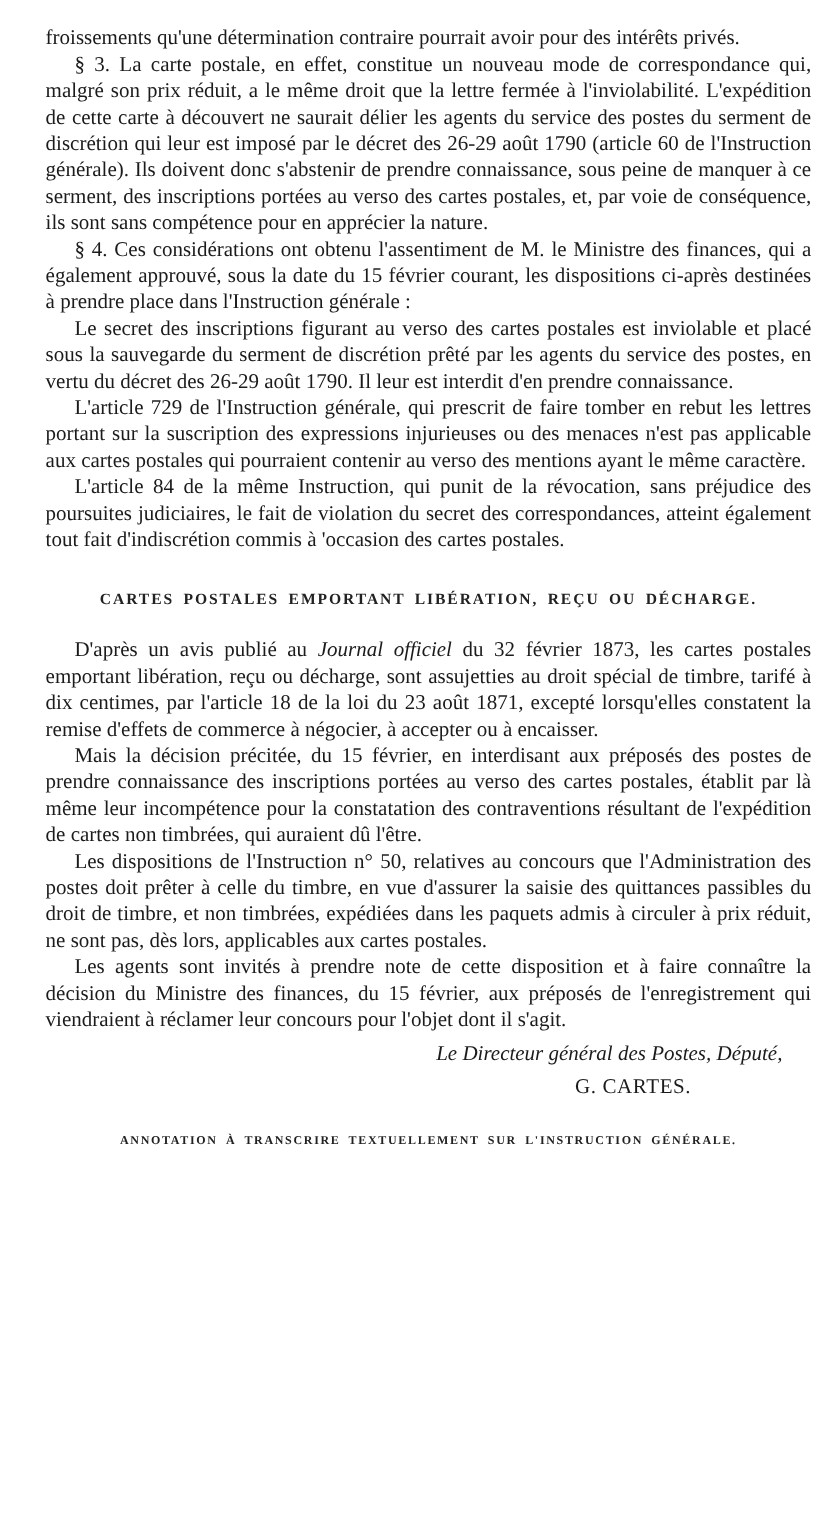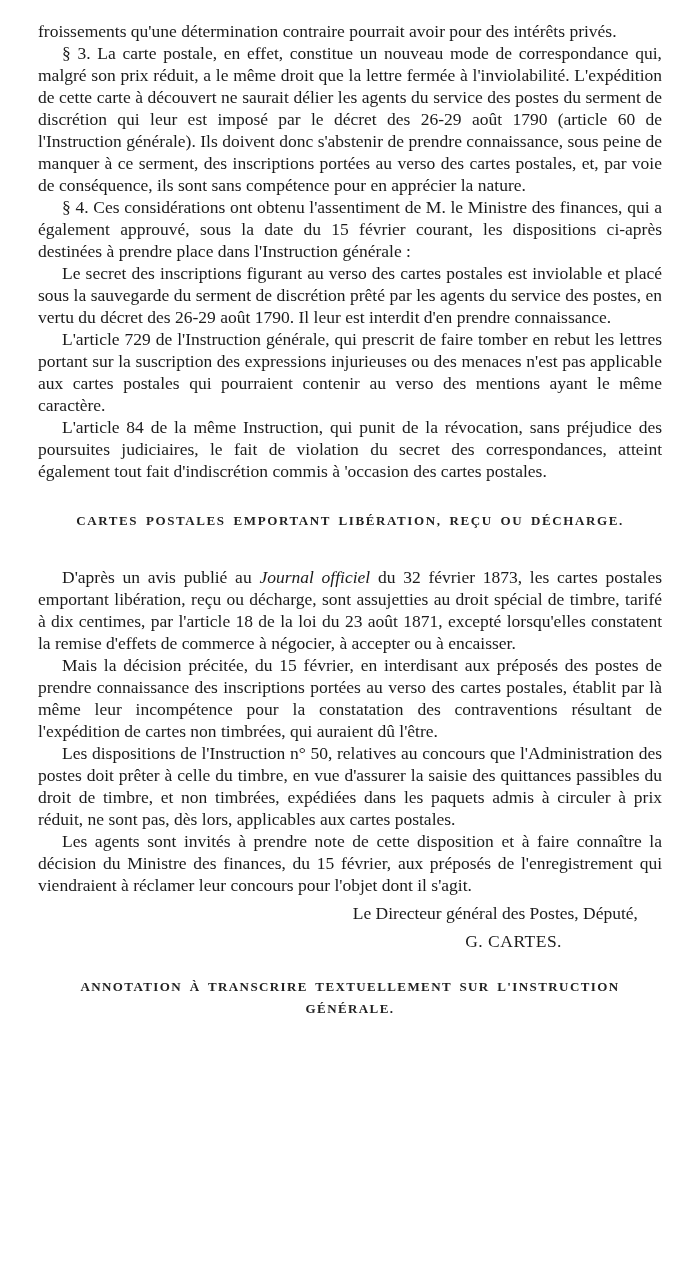--- a/index.html
+++ b/index.html
@@ -7,21 +7,21 @@
     padding: 0;
     width: 696px;
     height: 1282px;
     overflow: hidden;
     background: #ffffff;
   }
   .page {
     box-sizing: border-box;
     width: 696px;
     height: 1282px;
-    padding: 20px 34px 14px 38px;
+    padding: 20px 20px 14px 38px;
     font-family: "Liberation Serif", "DejaVu Serif", serif;
     font-size: 17.5px;
     line-height: 22px;
     color: #1b1b1b;
     text-align: justify;
   }
   p {
     margin: 0;
     text-indent: 24px;
   }
@@ -29,37 +29,38 @@
     text-indent: 0;
   }
   .heading {
     text-align: center;
     text-indent: 0;
     font-size: 13px;
     letter-spacing: 1.6px;
     word-spacing: 3px;
     font-weight: 600;
     margin-top: 28px;
-    margin-bottom: 34px;
+    margin-bottom: 20px;
     color: #222;
   }
   .heading-2 {
     text-align: center;
     text-indent: 0;
-    font-size: 13px;
+    font-size: 10px;
     letter-spacing: 1.4px;
     word-spacing: 3px;
     font-weight: 600;
     margin-top: 24px;
     margin-bottom: 12px;
     color: #222;
   }
   .sig-role {
     text-align: right;
     text-indent: 0;
+    font-style: italic;
     padding-right: 24px;
     margin-top: 6px;
   }
   .sig-name {
     text-align: right;
     text-indent: 0;
     padding-right: 100px;
     margin-top: 6px;
     letter-spacing: 0.5px;
   }

